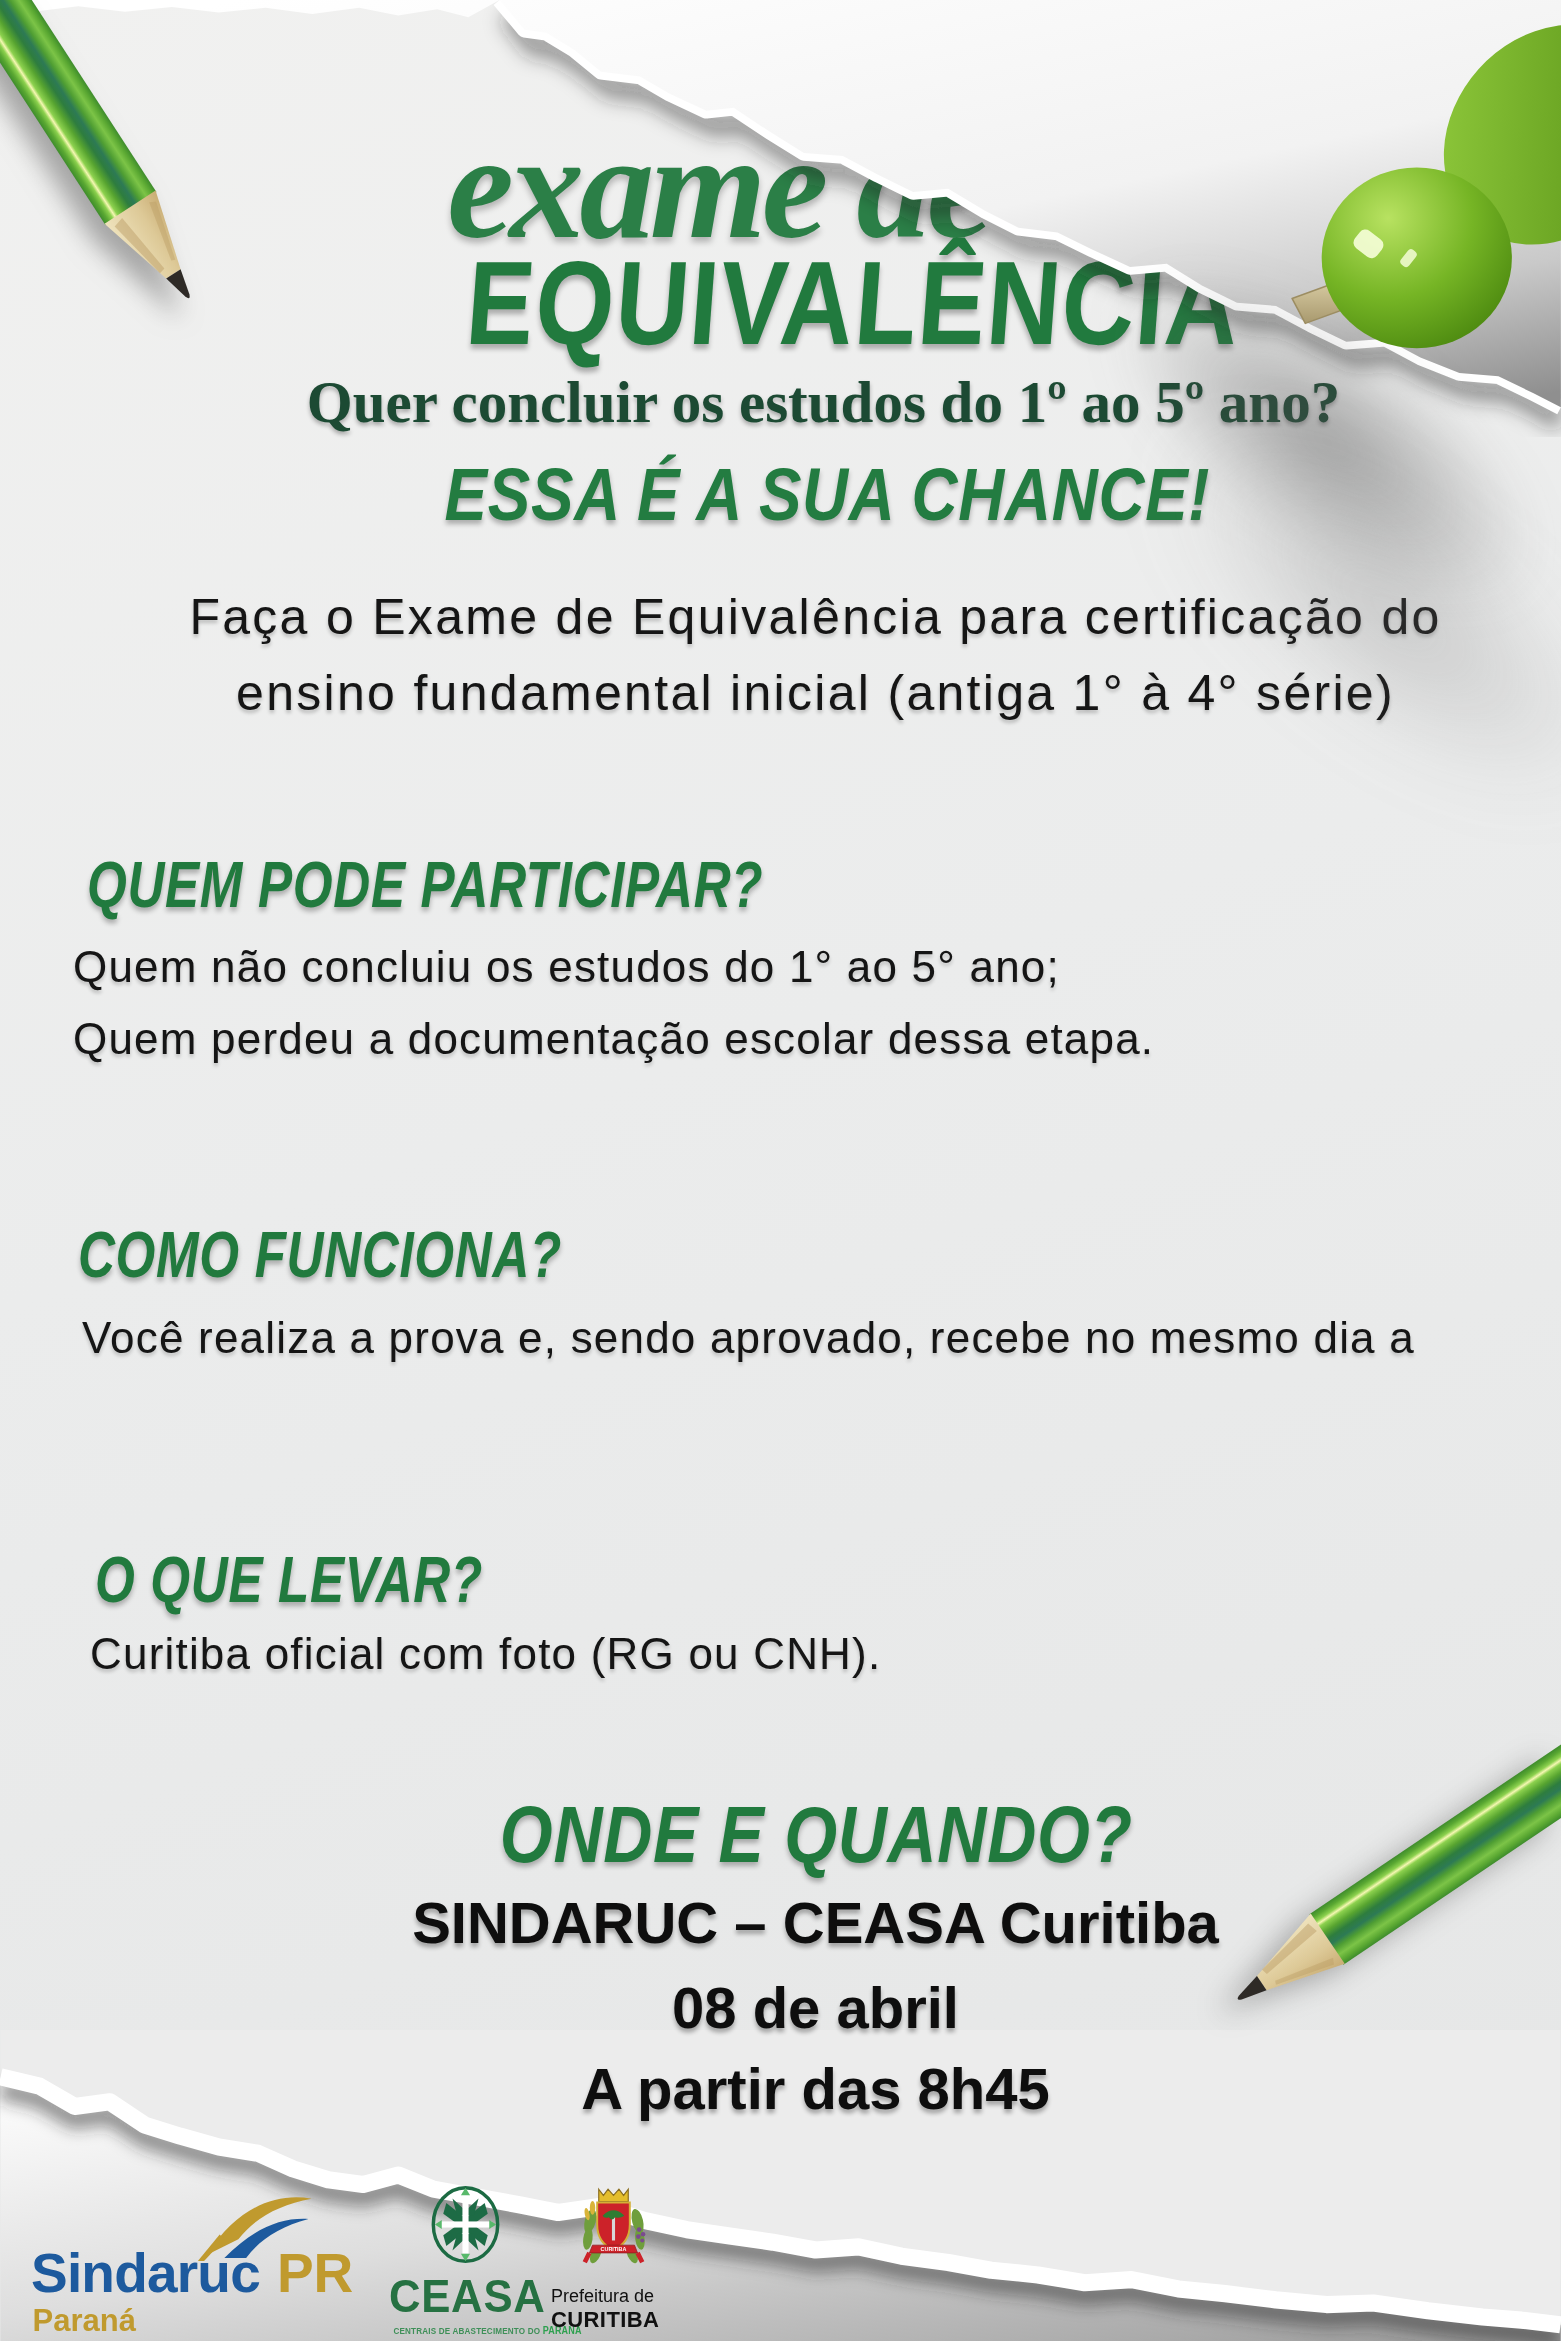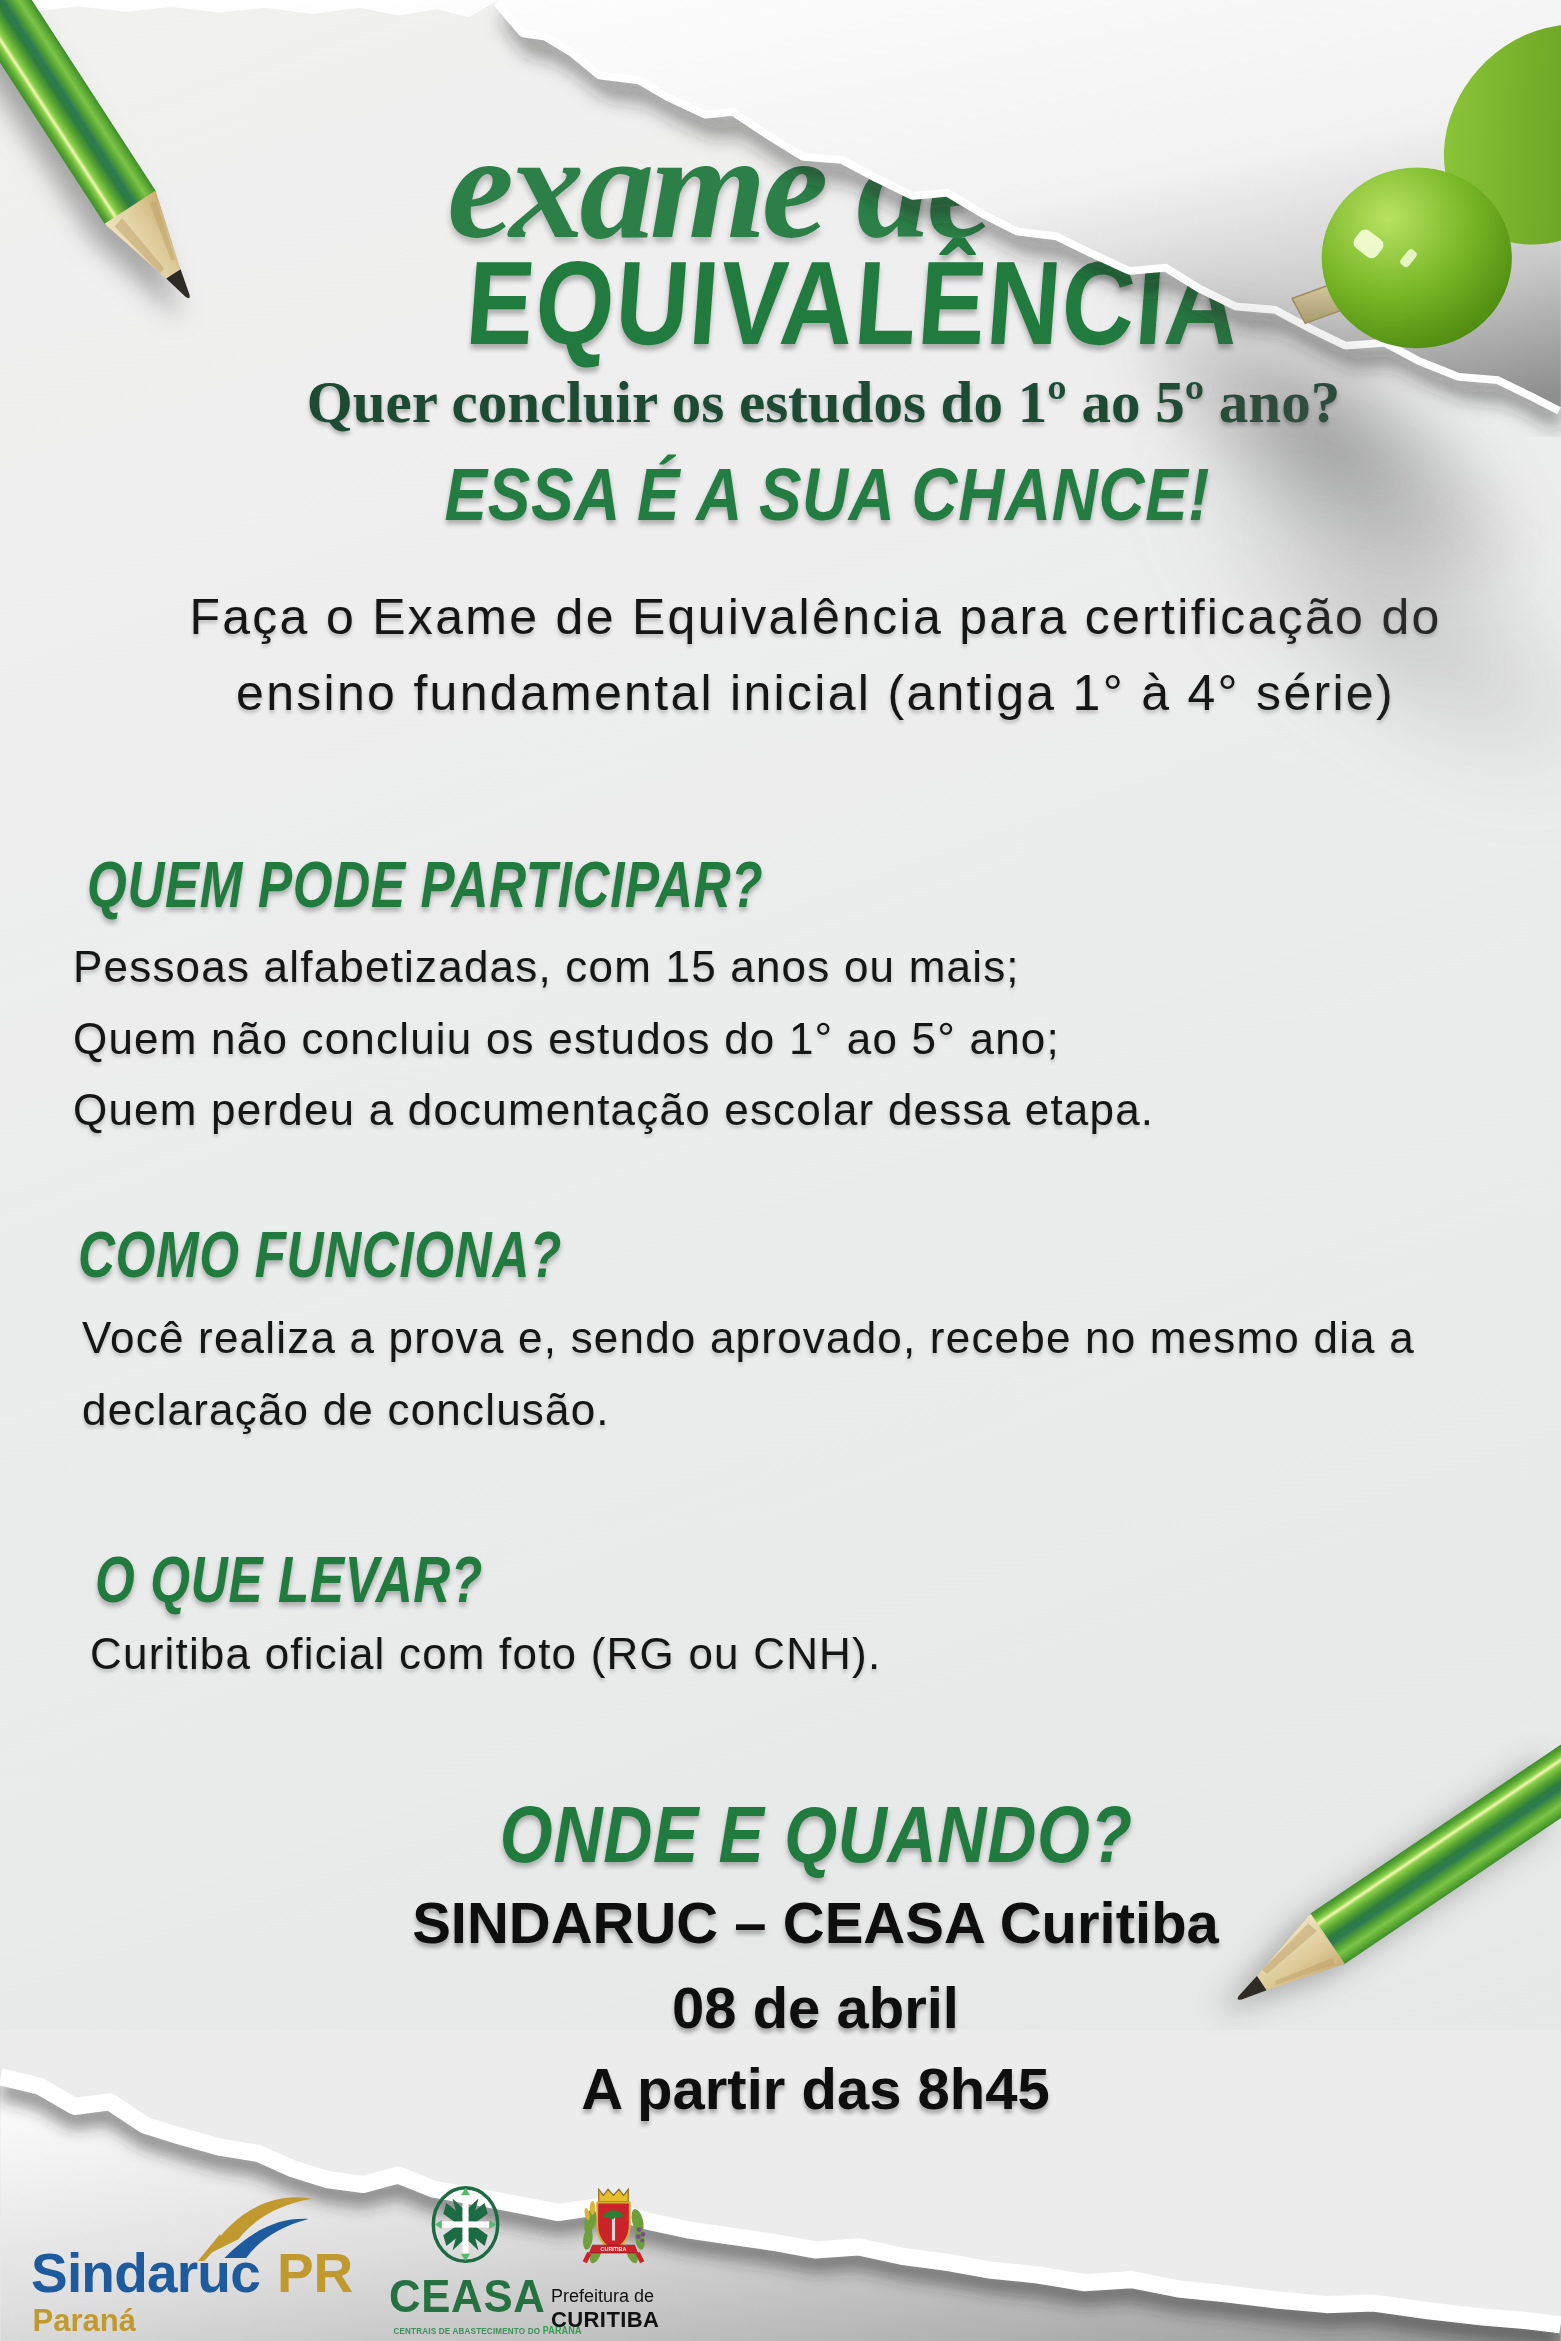--- a/index.html
+++ b/index.html
@@ -177,31 +177,29 @@
   </div>
   <div class="abs intro">
     <div>Faça o Exame de Equivalência para certificação do</div>
     <div>ensino fundamental inicial  (antiga 1° à 4° série)</div>
   </div>
 
   <div class="abs sec-head" style="left:87px;top:848px;">
     <span>QUEM PODE PARTICIPAR?</span>
   </div>
   <div class="abs body-lines" style="left:73px;top:931px;">
-    <div>Pessoas alfabetizadas, com 15 anos ou mais;</div>
     <div>Quem não concluiu os estudos do 1° ao 5° ano;</div>
     <div>Quem perdeu a documentação escolar dessa etapa.</div>
   </div>
 
   <div class="abs sec-head" style="left:78px;top:1218px;">
     <span>COMO FUNCIONA?</span>
   </div>
   <div class="abs body-lines" style="left:82px;top:1302px;">
     <div>Você realiza a prova e, sendo aprovado,  recebe no mesmo dia a</div>
-    <div>declaração de conclusão.</div>
   </div>
 
   <div class="abs sec-head" style="left:95px;top:1543px;">
     <span>O QUE LEVAR?</span>
   </div>
   <div class="abs body-lines" style="left:90px;top:1618px;">
     <div>Curitiba oficial com foto (RG ou CNH).</div>
   </div>
 
   <div class="abs onde-head">

